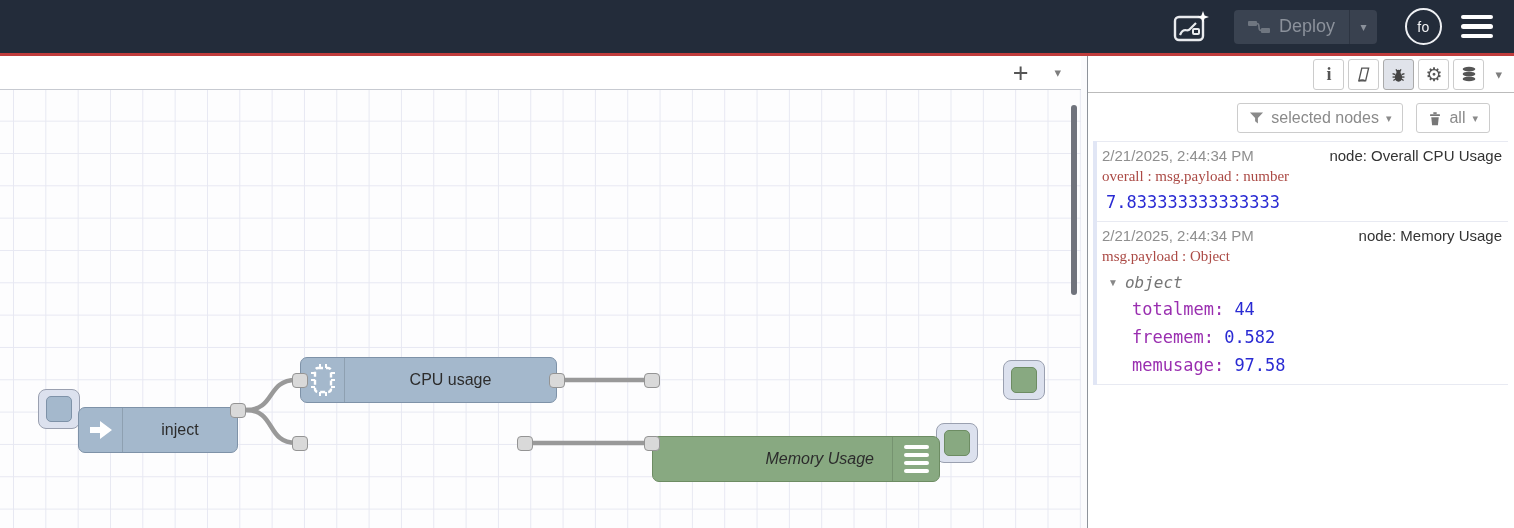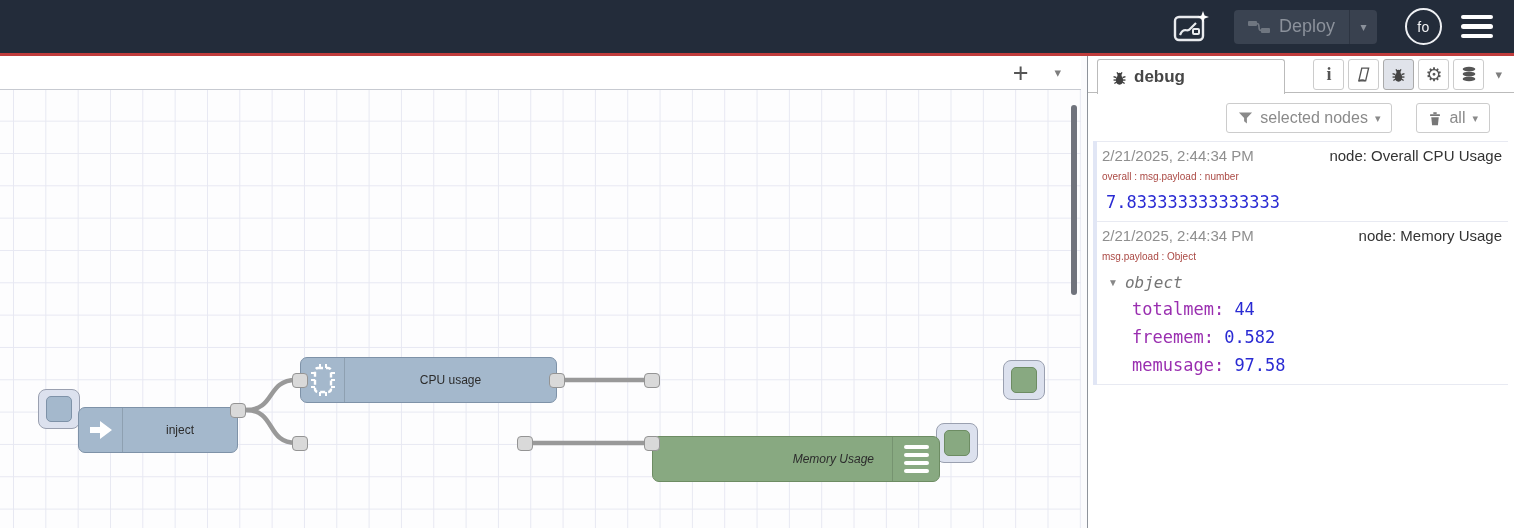--- a/index.html
+++ b/index.html
@@ -39,21 +39,21 @@
   .tab-caret { font-size:13px; color:#7e7e7e; cursor:pointer; }
 
   .wires { position:absolute; top:0; left:0; z-index:1; }
   .node { position:absolute; height:46px; border-radius:7px; display:flex; align-items:center; z-index:2; cursor:pointer; }
   .node-blue  { background:#a4b8cc; border:1.5px solid #7e92a8; }
   .node-teal  { background:#34b4b8; border:1.5px solid #27969a; }
   .node-green { background:#88a981; border:1.5px solid #6d8c63; }
   .icon-box { width:44px; align-self:stretch; display:flex; align-items:center; justify-content:center;
     border-right:1px solid rgba(0,0,0,0.13); flex:none; }
   .icon-box.right { width:47px; border-right:none; border-left:1px solid rgba(0,0,0,0.13); }
-  .node-label { flex:1; text-align:center; font-size:12px; color:#2c2c2c; white-space:nowrap; }
+  .node-label { flex:1; text-align:center; font-size:16px; color:#2c2c2c; white-space:nowrap; }
   .node.debug .node-label { font-style:italic; text-align:right; padding-right:18px; }
   .port { position:absolute; width:16px; height:15px; background:#d9d9d9; border:1.5px solid #949494;
     border-radius:4px; z-index:3; cursor:crosshair; }
   .btn-outer { position:absolute; width:42px; height:40px; background:#dce1ee; border:1.5px solid #9aa0b0;
     border-radius:8px; display:flex; align-items:center; justify-content:center; z-index:1; cursor:pointer; }
   .btn-inner { width:26px; height:26px; border-radius:5px; }
   .btn-inner.blue  { background:#a4b8cc; border:1.5px solid #7e92a8; }
   .btn-inner.green { background:#88a981; border:1.5px solid #6d8c63; }
   .dbg-lines { display:flex; flex-direction:column; gap:4px; }
   .dbg-lines span { display:block; width:25px; height:4px; background:#fff; border-radius:2px; }
@@ -70,32 +70,32 @@
     border:1px solid #bbb; border-bottom:none; border-radius:3px 3px 0 0; display:flex;
     align-items:center; gap:6px; padding-left:13px; cursor:pointer; }
   .debug-tab .tab-label { font-size:17px; font-weight:bold; color:#464646; }
   .tool-btn { width:31px; height:31px; border:1px solid #ccc; border-radius:3px; background:#fff;
     display:flex; align-items:center; justify-content:center; cursor:pointer; color:#555; }
   .tool-btn.active { background:#e0e3ea; border-color:#aaa; }
   .tool-btn .i-glyph { font-family:"Liberation Serif", serif; font-weight:bold; font-size:18px; }
   .tool-btn .gear-glyph { font-size:19px; line-height:1; }
   .sb-caret { color:#7e7e7e; font-size:13px; margin-left:7px; cursor:pointer; }
 
-  .filter-row { display:flex; justify-content:flex-end; gap:24px; padding:10px 24px 0 0; }
+  .filter-row { display:flex; justify-content:flex-end; gap:13px; padding:10px 24px 0 0; }
   .filter-btn { height:30px; border:1px solid #ccc; border-radius:3px; background:#fff; color:#8a8a8a;
     font-size:16px; display:flex; align-items:center; gap:7px; padding:0 11px; cursor:pointer; }
   .filter-btn .caret { font-size:11px; color:#8a8a8a; }
 
   .messages { margin:8px 6px 8px 5px; border-left:4px solid #e1e6f5; }
   .msg { background:#fff; border-bottom:1px solid #e8eaf2; padding:3px 6px 5px 5px; cursor:pointer; }
   .msg:first-child { border-top:1px solid #e8eaf2; }
   .msg-meta { display:flex; justify-content:space-between; align-items:baseline; font-size:15px;
     color:#8f8f8f; line-height:21px; }
   .msg-node { color:#333; }
-  .msg-path { font-size:10px; color:#ab4a45; line-height:21px; }
+  .msg-path { font-size:15px; color:#ab4a45; line-height:21px;font-family:Liberation Serif, serif; }
   .mono { font-family:"DejaVu Sans Mono", monospace; }
   .msg-value { font-size:17px; color:#2a2bd3; padding:4px 0 2px 4px; line-height:23px; }
   .tree-head { display:flex; align-items:center; gap:7px; padding:3px 0 0 6px; line-height:25px; }
   .tree-caret { font-size:10px; color:#888; }
   .tree-obj { font-size:16px; font-style:italic; color:#767676; }
   .tree-row { padding-left:30px; font-size:17px; line-height:28px; }
   .k { color:#9a2fb0; }
   .v { color:#2a2bd3; }
 </style>
 </head>
@@ -214,37 +214,20 @@
       <div class="port" style="left:644px; top:317px;"></div>
       <div class="port" style="left:644px; top:380px;"></div>
 
       <div class="vscroll"></div>
     </div>
 
     <div class="gutter"></div>
 
     <div class="sidebar">
       <div class="sb-header">
-        <div class="debug-tab">
-          <svg width="17" height="17" viewBox="0 0 20 20">
-            <g stroke="#3f3f3f" stroke-width="1.6" fill="none">
-              <line x1="3" y1="9" x2="6" y2="10"></line>
-                <line x1="3" y1="13" x2="6" y2="13"></line>
-                <line x1="4" y1="17" x2="7" y2="15"></line>
-              <line x1="17" y1="9" x2="14" y2="10"></line>
-                <line x1="17" y1="13" x2="14" y2="13"></line>
-                <line x1="16" y1="17" x2="13" y2="15"></line>
-              <line x1="7" y1="4" x2="8.5" y2="6"></line>
-                <line x1="13" y1="4" x2="11.5" y2="6"></line>
-            </g>
-            <circle cx="10" cy="7" r="2.6" fill="#3f3f3f"></circle>
-            <ellipse cx="10" cy="13" rx="4.2" ry="5.4" fill="#3f3f3f"></ellipse>
-          </svg>
-          <span class="tab-label">debug</span>
-        </div>
         <div class="tool-btn">
           <span class="i-glyph">i</span>
         </div>
         <div class="tool-btn">
           <svg width="17" height="17" viewBox="0 0 20 20">
             <path d="M4.5,17.5 L8,2.5 h8 l-3.5,15 z" fill="none" stroke="#555" stroke-width="1.6"></path>
             <path d="M4.5,17.5 c2,-1.4 6,-1.4 7.5,0" fill="none" stroke="#555" stroke-width="1.6"></path>
           </svg>
         </div>
         <div class="tool-btn active">

